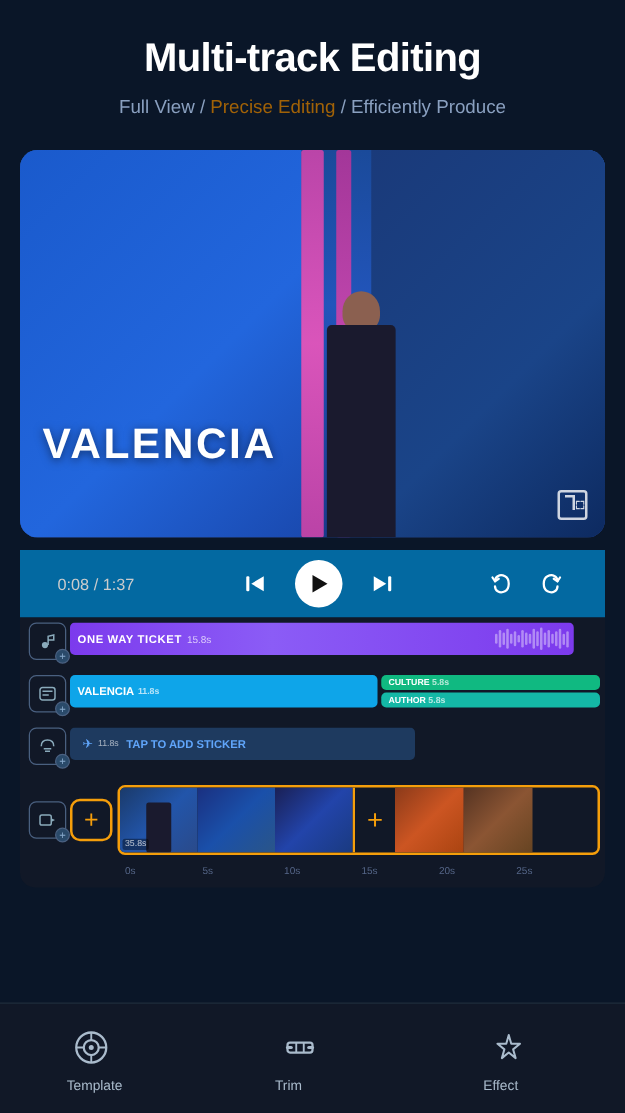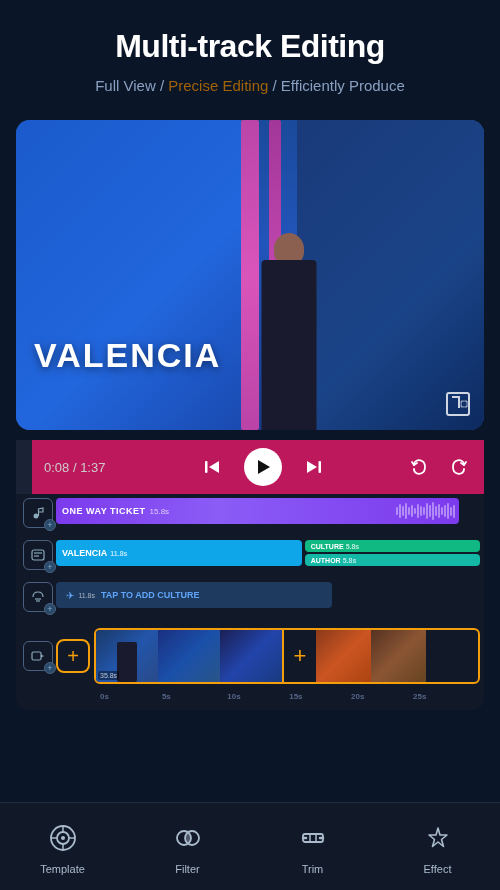--- a/index.html
+++ b/index.html
@@ -154,24 +154,23 @@
       border-top: 2px solid rgba(255,255,255,0.8);
       border-right: 2px solid rgba(255,255,255,0.8);
       margin-left: 4px;
       margin-bottom: 4px;
     }
 
     
     .playback-controls {
       display: flex;
       align-items: center;
-      padding: 8px 12px;
-      background: #be185d;
+      padding: 8px 30px;
+      background: #0369a1;
       border-radius: 0;
-      margin-left: 16px;
     }
     .time-display {
       font-size: 13px;
       color: #ccc;
       min-width: 75px;
     }
     .controls-center {
       display: flex;
       align-items: center;
       gap: 18px;
@@ -427,21 +426,20 @@
       align-items: center;
       height: 18px;
       padding: 0 40px 0 44px;
       margin-bottom: 2px;
     }
     .ruler-marks {
       flex: 1;
       display: flex;
       position: relative;
       height: 18px;
-      font-weight: bold;
     }
     .ruler-label {
       font-size: 8px;
       color: #556688;
       position: absolute;
     }
 
     
     .bottom-toolbar {
       position: absolute;
@@ -452,21 +450,20 @@
       background: #111827;
       border-top: 1px solid #1e2d3d;
       display: flex;
       align-items: center;
       justify-content: space-around;
       padding: 8px 0;
     }
     .tool-item {
       display: flex;
       flex-direction: column;
-      align-items: center;
       gap: 5px;
       cursor: pointer;
       width: 60px;
     }
     .tool-icon {
       width: 40px;
       height: 40px;
       display: flex;
       align-items: center;
       justify-content: center;
@@ -645,21 +642,21 @@
           <line x1="4" y1="9" x2="10" y2="9" stroke="#8aaabb" stroke-width="1.2"></line>
           <line x1="5" y1="11" x2="9" y2="11" stroke="#8aaabb" stroke-width="1.2"></line>
         </svg>
         <span class="plus">+</span>
       </div>
     </div>
     <div class="track-content">
       <div class="sticker-track" style="width:65%">
         <span class="sticker-icon">✈</span>
         <span style="font-size:7px;color:rgba(255,255,255,0.6);margin-right:6px;">11.8s</span>
-        <span class="tap-add-label">TAP TO ADD CULTURE</span>
+        <span class="tap-add-label">TAP TO ADD STICKER</span>
       </div>
     </div>
   </div>
 
   <div class="video-track-row">
     <div class="track-icon">
       <div class="track-icon-inner">
         <svg width="14" height="14" viewBox="0 0 14 14" fill="none">
           <rect x="1" y="3" width="9" height="8" rx="1.5" stroke="#8aaabb" stroke-width="1.2" fill="none"></rect>
           <polygon points="10,5.5 13,7 10,8.5" fill="#8aaabb"></polygon>
@@ -706,30 +703,20 @@
         <circle cx="14" cy="14" r="2" fill="#aabbcc"></circle>
         <line x1="14" y1="2" x2="14" y2="8" stroke="#aabbcc" stroke-width="1.5"></line>
         <line x1="14" y1="20" x2="14" y2="26" stroke="#aabbcc" stroke-width="1.5"></line>
         <line x1="2" y1="14" x2="8" y2="14" stroke="#aabbcc" stroke-width="1.5"></line>
         <line x1="20" y1="14" x2="26" y2="14" stroke="#aabbcc" stroke-width="1.5"></line>
       </svg>
     </div>
     <span class="tool-label">Template</span>
   </div>
 
-  <div class="tool-item">
-    <div class="tool-icon">
-      <svg width="28" height="28" viewBox="0 0 28 28" fill="none">
-        <circle cx="10" cy="14" r="7" stroke="#aabbcc" stroke-width="1.8" fill="none"></circle>
-        <circle cx="18" cy="14" r="7" stroke="#aabbcc" stroke-width="1.8" fill="none"></circle>
-        <path d="M14 8.5 Q17 11 17 14 Q17 17 14 19.5 Q11 17 11 14 Q11 11 14 8.5Z" fill="#aabbcc" opacity="0.4"></path>
-      </svg>
-    </div>
-    <span class="tool-label">Filter</span>
-  </div>
 
 
 
   <div class="tool-item">
     <div class="tool-icon">
       <svg width="28" height="28" viewBox="0 0 28 28" fill="none">
         <rect x="4" y="10" width="20" height="8" rx="2" stroke="#aabbcc" stroke-width="1.8" fill="none"></rect>
         <line x1="4" y1="14" x2="7" y2="14" stroke="#aabbcc" stroke-width="2.5" stroke-linecap="round"></line>
         <line x1="21" y1="14" x2="24" y2="14" stroke="#aabbcc" stroke-width="2.5" stroke-linecap="round"></line>
         <line x1="11" y1="10" x2="11" y2="18" stroke="#aabbcc" stroke-width="1.5"></line>

